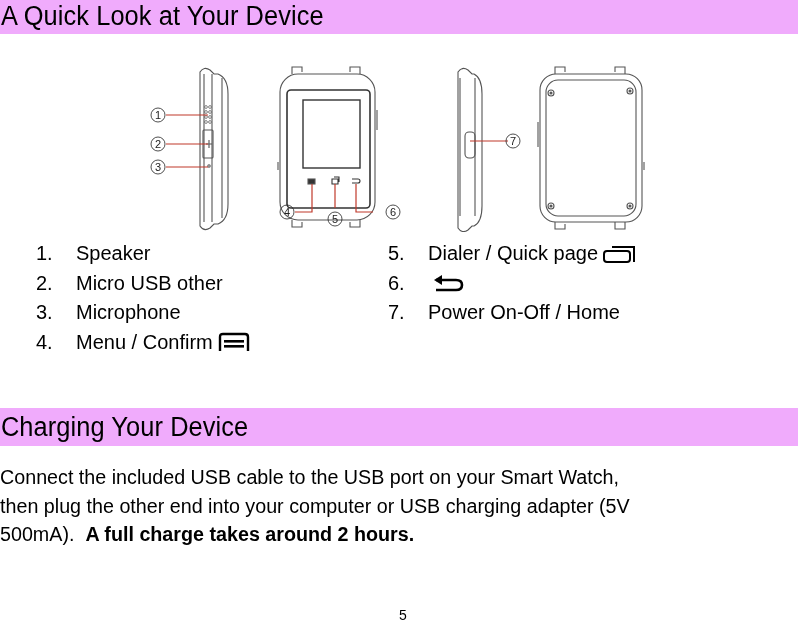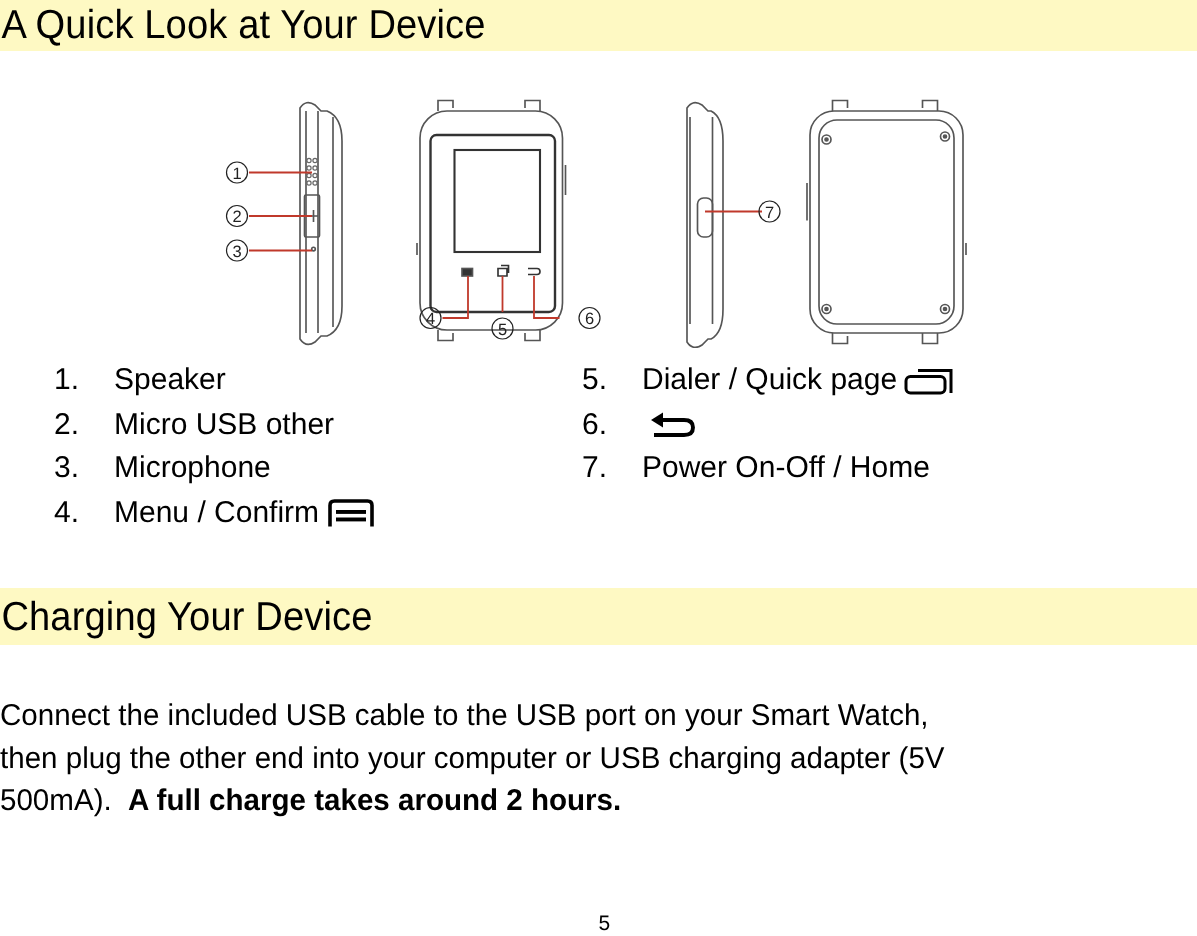--- a/index.html
+++ b/index.html
@@ -1,24 +1,24 @@
 <!DOCTYPE html>
 <html><head>
 <meta charset="utf-8">
 <style>
   html, body { margin: 0; padding: 0; background: #ffffff; }
   body { width: 798px; height: 624px; position: relative; overflow: hidden;
          font-family: "Liberation Sans", sans-serif; color: #000; }
-  .section-bar { position: absolute; left: 0; width: 798px; background: #fef9c3; }
+  .section-bar { position: absolute; left: 0; width: 798px; background: #f0abfc; }
   .section-bar h1 { margin: 0; font-weight: normal; font-size: 27px; line-height: 33px;
                     padding-left: 1px; letter-spacing: 0.1px; white-space: nowrap;
                     transform: scaleX(0.94); transform-origin: left center; }
   #bar1 { top: 0; height: 34px; }
   #bar1 h1 { line-height: 32px; }
-  #bar2 { top: 392px; height: 38px; }
+  #bar2 { top: 408px; height: 38px; }
   #bar2 h1 { line-height: 38px; }
   .diagram { position: absolute; left: 130px; top: 62px; width: 560px; height: 170px; }
   .list { position: absolute; font-size: 20px; line-height: 29.5px; }
   .list .item { display: flex; align-items: center; white-space: nowrap; }
   .list .num { display: inline-block; width: 40px; }
   .list .ico { display: inline-block; margin-left: 4px; vertical-align: middle; }
   #list-left { left: 36px; top: 239px; }
   #list-right { left: 388px; top: 239px; }
   .body-text { position: absolute; left: 0; top: 463px; width: 800px; font-size: 20px;
                line-height: 28.5px; white-space: nowrap; }

